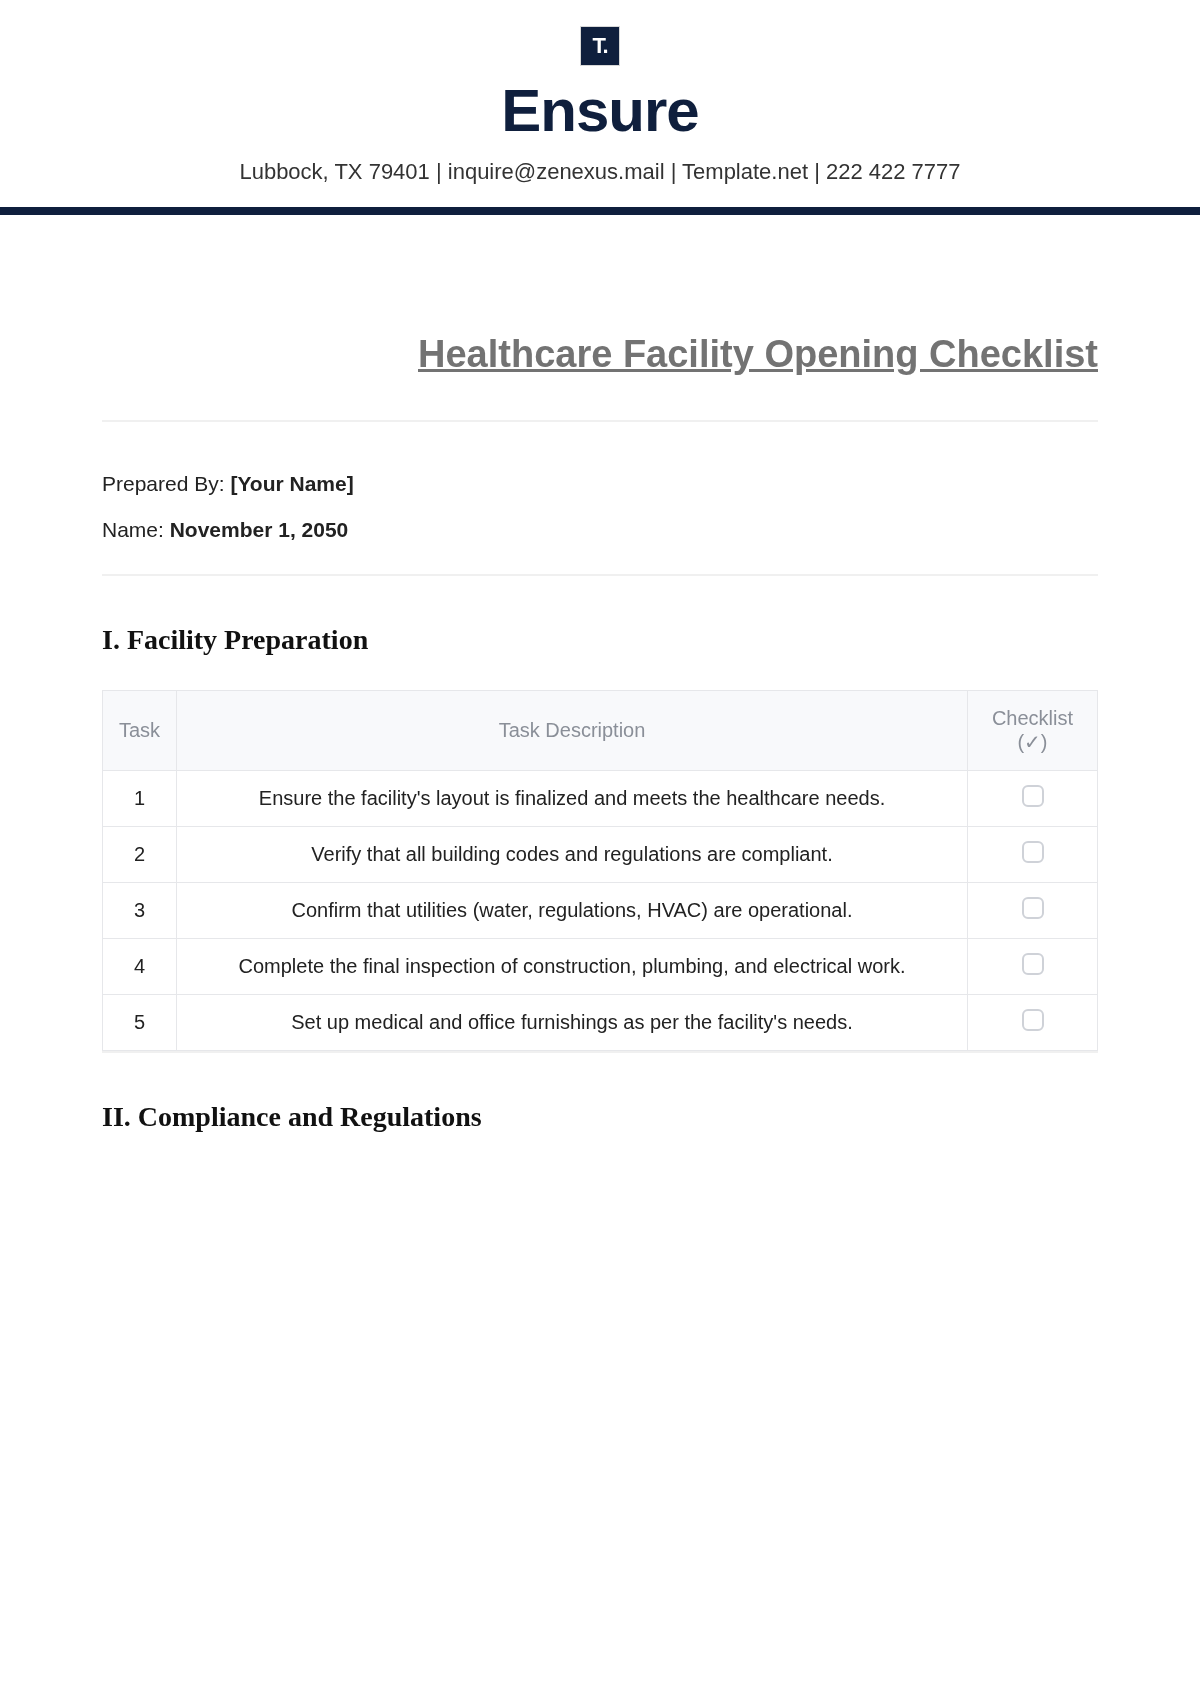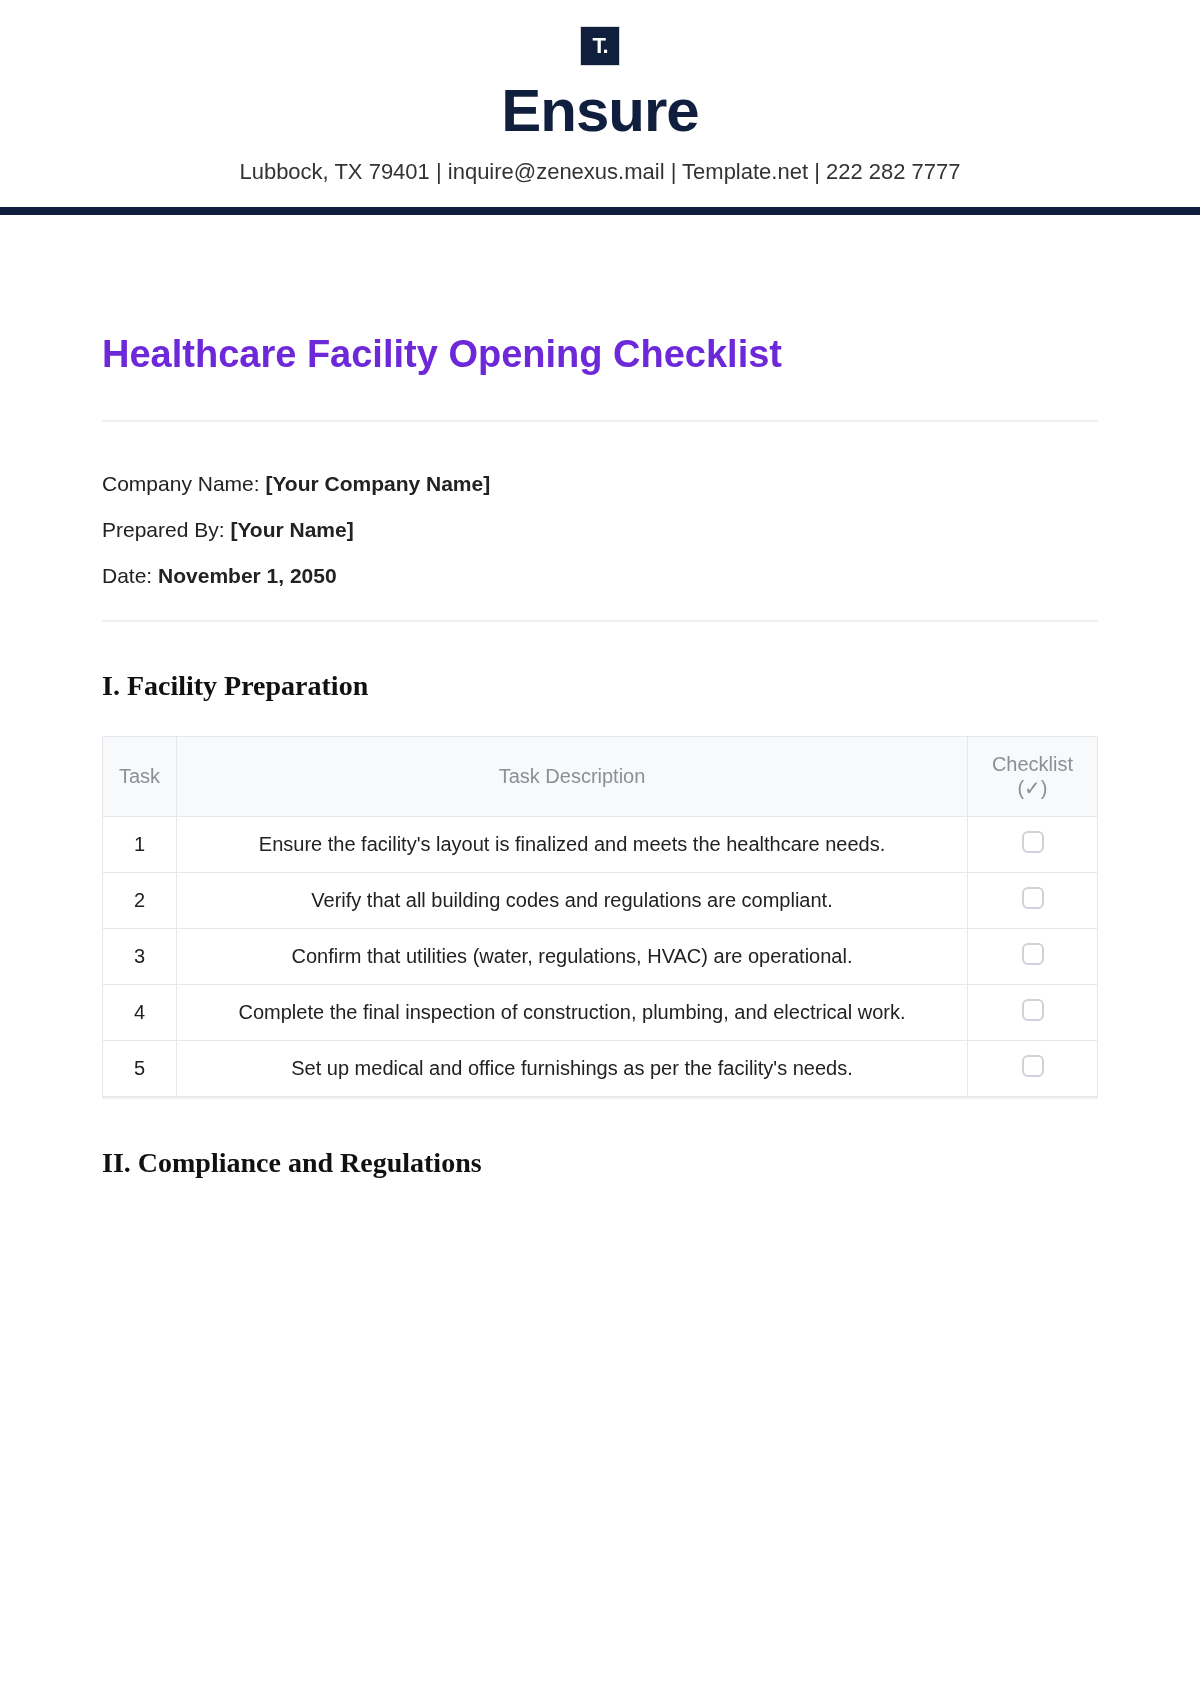--- a/index.html
+++ b/index.html
@@ -45,26 +45,27 @@
   }
   .thick-rule {
     height: 8px;
     background: #0f1f3d;
     width: 100%;
   }
   .content {
     padding: 0 102px;
   }
   .doc-title {
-    text-align: left;
+    text-align: right;
     font-size: 38px;
     font-weight: 800;
-    color: #6d28d9;
+    color: #737373;
     margin-top: 118px;
     margin-bottom: 44px;
+    text-decoration: underline;
   }
   hr.thin {
     border: none;
     border-top: 2px solid #f0f0f0;
     margin: 0;
   }
   .meta-block {
     margin-top: 50px;
     margin-bottom: 32px;
   }
@@ -124,39 +125,36 @@
 <body>
 
 <div class="page">
 
   <div class="logo-box">
     <span>T.</span>
   </div>
 
   <div class="company-name">Ensure</div>
 
-  <div class="contact-line">Lubbock, TX 79401 | inquire@zenexus.mail | Template.net | 222 282 7777</div>
+  <div class="contact-line">Lubbock, TX 79401 | inquire@zenexus.mail | Template.net | 222 422 7777</div>
 
   <div class="thick-rule"></div>
 
   <div class="content">
 
     <div class="doc-title">Healthcare Facility Opening Checklist</div>
 
     <hr class="thin">
 
     <div class="meta-block">
-      <div class="meta-row">
-        <span class="label">Company Name: </span><span class="value">[Your Company Name]</span>
-      </div>
       <div class="meta-row">
         <span class="label">Prepared By: </span><span class="value">[Your Name]</span>
       </div>
       <div class="meta-row">
-        <span class="label">Date: </span><span class="value">November 1, 2050</span>
+        <span class="label">Name: </span><span class="value">November 1, 2050</span>
       </div>
     </div>
 
     <hr class="thin">
 
     <div class="section-title">I. Facility Preparation</div>
 
     <table class="checklist">
       <thead>
         <tr>

